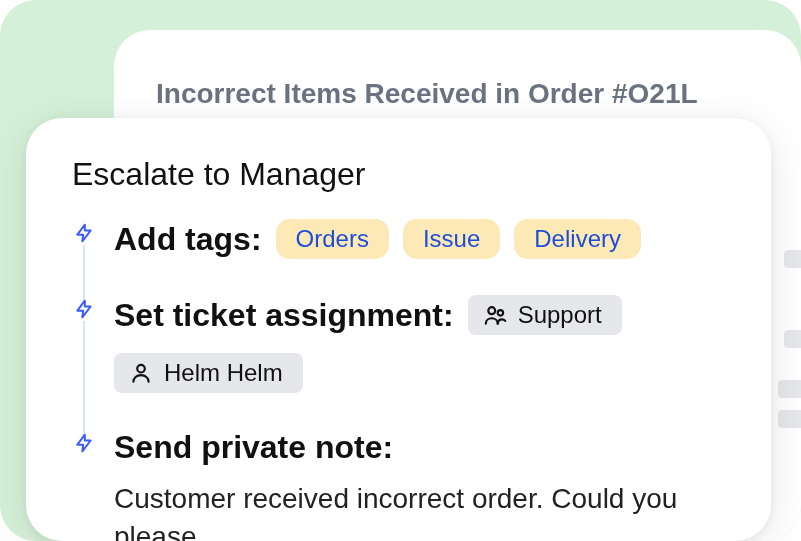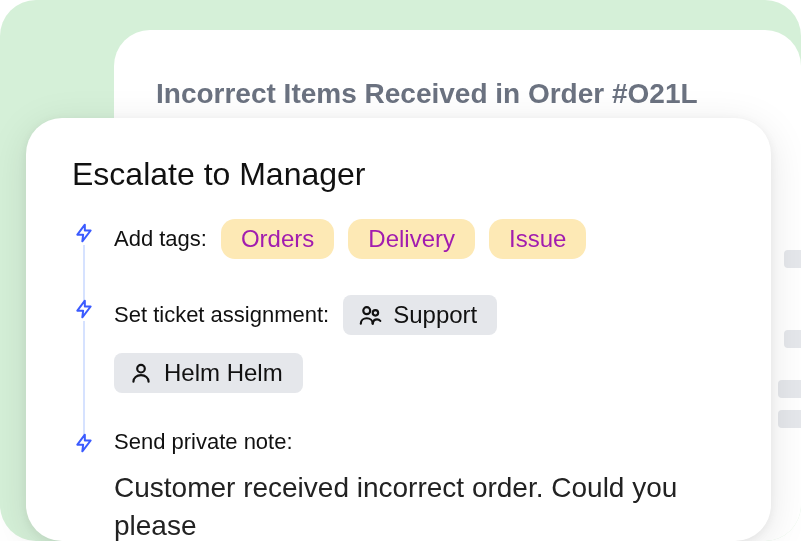--- a/index.html
+++ b/index.html
@@ -63,28 +63,28 @@
   .step-row:last-child .connector { display:none; }
   .bolt {
     position: absolute;
     left: 0; top: 2px;
     width: 24px; height: 24px;
     display: flex; align-items:center; justify-content:center;
   }
   .bolt svg { width: 20px; height: 20px; }
   .line1 { display:flex; align-items:center; flex-wrap:wrap; gap: 12px 14px; }
   .step-label {
-    font-size: 22px;
-    font-weight: 400;
+    font-size: 32px;
+    font-weight: 700;
     color: #111;
   }
   .tag {
     display:inline-flex; align-items:center;
     background: #fde9b5;
-    color: #a21caf;
+    color: #1d4ed8;
     font-size: 24px;
     font-weight: 500;
     padding: 6px 20px;
     border-radius: 14px;
   }
   .chip {
     display:inline-flex; align-items:center; gap:10px;
     background: #e5e7eb;
     color: #111;
     font-size: 24px;
@@ -124,22 +124,22 @@
       <div class="step-row">
         <div class="connector"></div>
         <div class="bolt">
           <svg viewBox="0 0 24 24" fill="none" stroke="#3b5bff" stroke-width="2.4" stroke-linecap="round" stroke-linejoin="round">
               <polygon points="13 2 4 14 11 14 10 22 20 9 13 9 13 2"></polygon>
             </svg>
         </div>
         <div class="line1">
           <span class="step-label">Add tags:</span>
           <span class="tag">Orders</span>
+          <span class="tag">Issue</span>
           <span class="tag">Delivery</span>
-          <span class="tag">Issue</span>
         </div>
       </div>
 
       <div class="step-row">
         <div class="connector"></div>
         <div class="bolt">
           <svg viewBox="0 0 24 24" fill="none" stroke="#3b5bff" stroke-width="2.4" stroke-linecap="round" stroke-linejoin="round">
               <polygon points="13 2 4 14 11 14 10 22 20 9 13 9 13 2"></polygon>
             </svg>
         </div>

